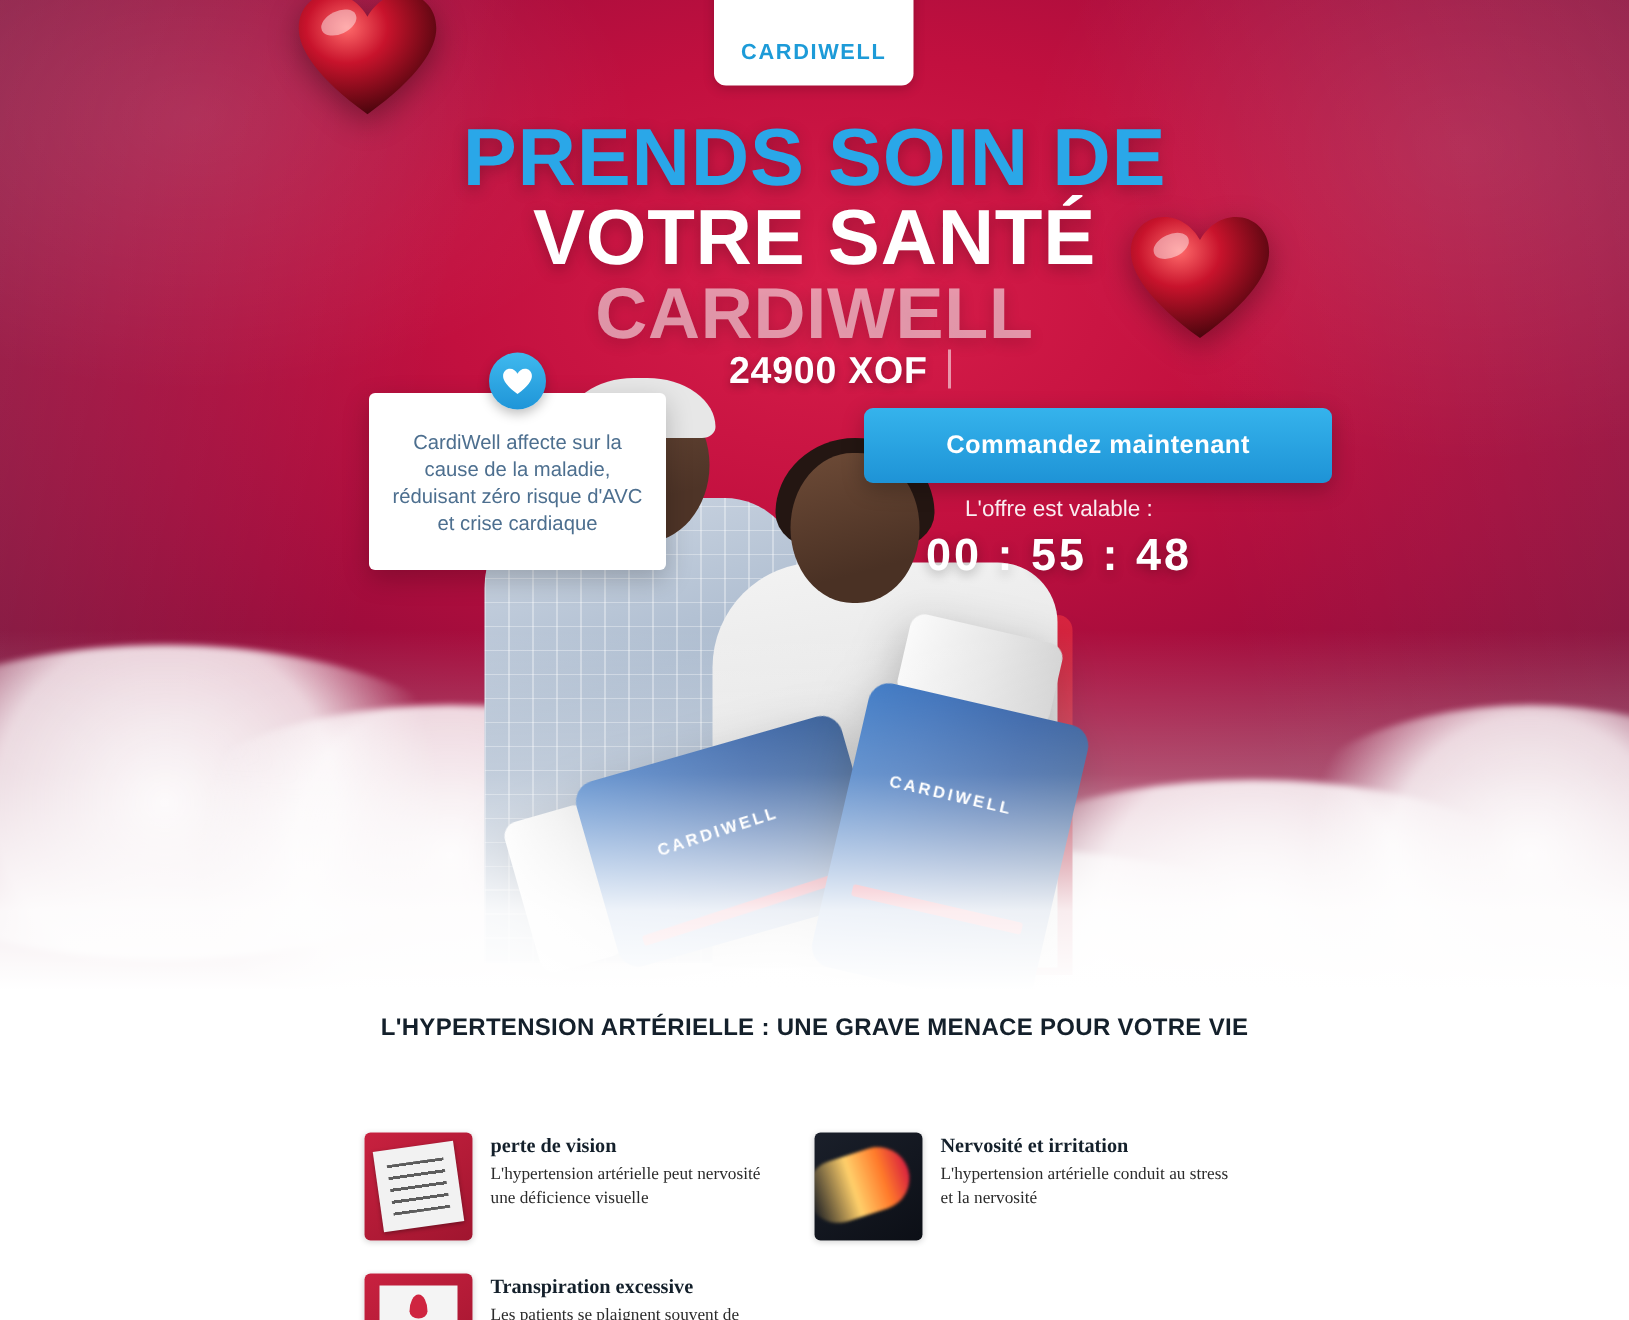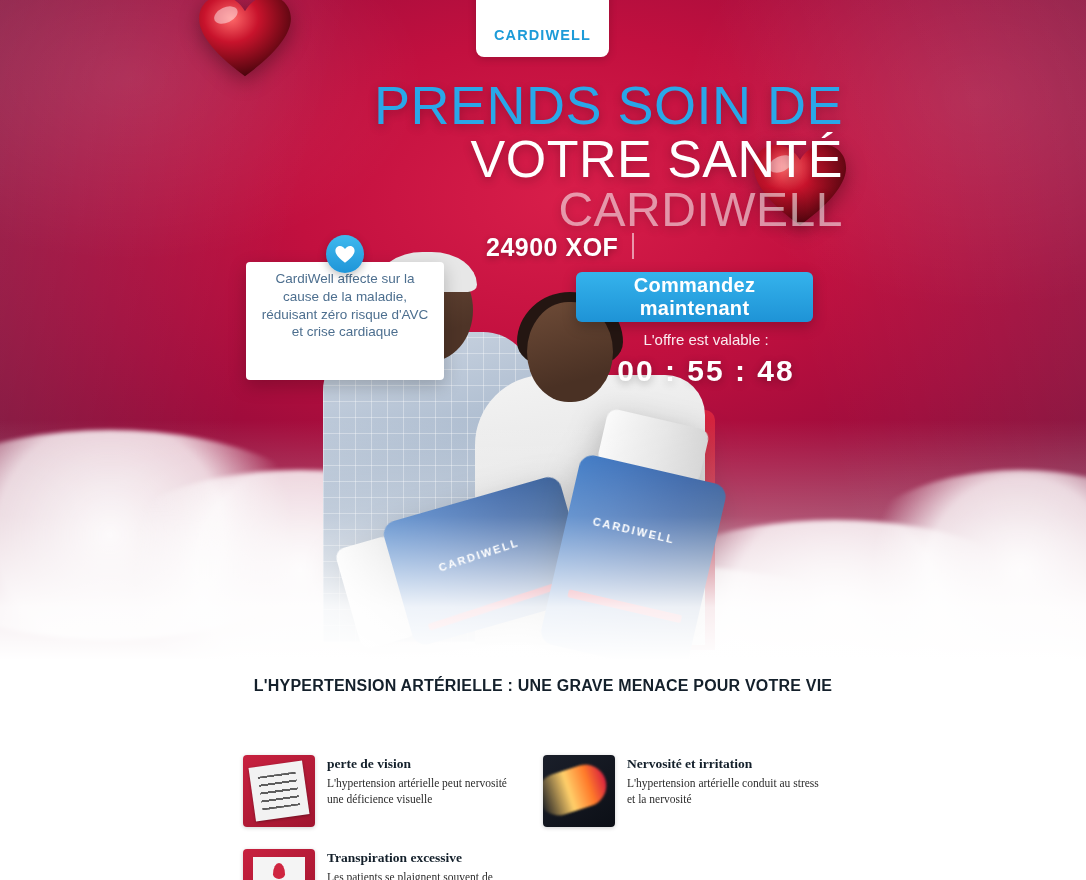--- a/index.html
+++ b/index.html
@@ -80,23 +80,23 @@
     font-size: 14.5px;
     font-weight: bold;
     letter-spacing: 1.1px;
   }
 
   
   .headline {
     position: absolute;
     left: 243px; top: 78px;
     width: 600px;
-    text-align: right;
+    text-align: center;
     line-height: 1.02;
-    font-weight: normal;
+    font-weight: bold;
     letter-spacing: 0.5px;
   }
   .headline .l1 {
     display: block;
     font-size: 54px;
     color: #2aa7e8;
     text-shadow: 0 3px 10px rgba(0,0,0,0.25);
   }
   .headline .l2 {
     display: block;
@@ -146,26 +146,26 @@
     letter-spacing: 0.5px;
     text-decoration: line-through;
     text-decoration-thickness: 3px;
     margin-top: 48px;
   }
 
   
   .cta-button {
     position: absolute;
     left: 576px; top: 272px;
-    width: 237px; height: 50px;
+    width: 312px; height: 50px;
     border: none;
     border-radius: 6px;
     background: linear-gradient(180deg, #35b3ec 0%, #1e93d6 100%);
     color: #ffffff;
-    font-size: 20px;
+    font-size: 17px;
     font-weight: bold;
     letter-spacing: 0.3px;
     cursor: pointer;
     box-shadow: 0 4px 14px rgba(0,0,0,0.25);
     font-family: "Liberation Sans", sans-serif;
   }
 
   
   .offer-label {
     position: absolute;
@@ -189,21 +189,21 @@
 
   
   .info-card {
     position: absolute;
     left: 246px; top: 262px;
     width: 198px; height: 118px;
     background: #ffffff;
     border-radius: 4px;
     box-shadow: 0 6px 18px rgba(0,0,0,0.22);
     display: flex;
-    align-items: flex-start;
+    align-items: center;
     justify-content: center;
     padding: 8px 10px 6px;
   }
   .info-card-text {
     color: #4d6f8f;
     font-size: 13.5px;
     line-height: 1.32;
     text-align: center;
   }
   .info-badge {

